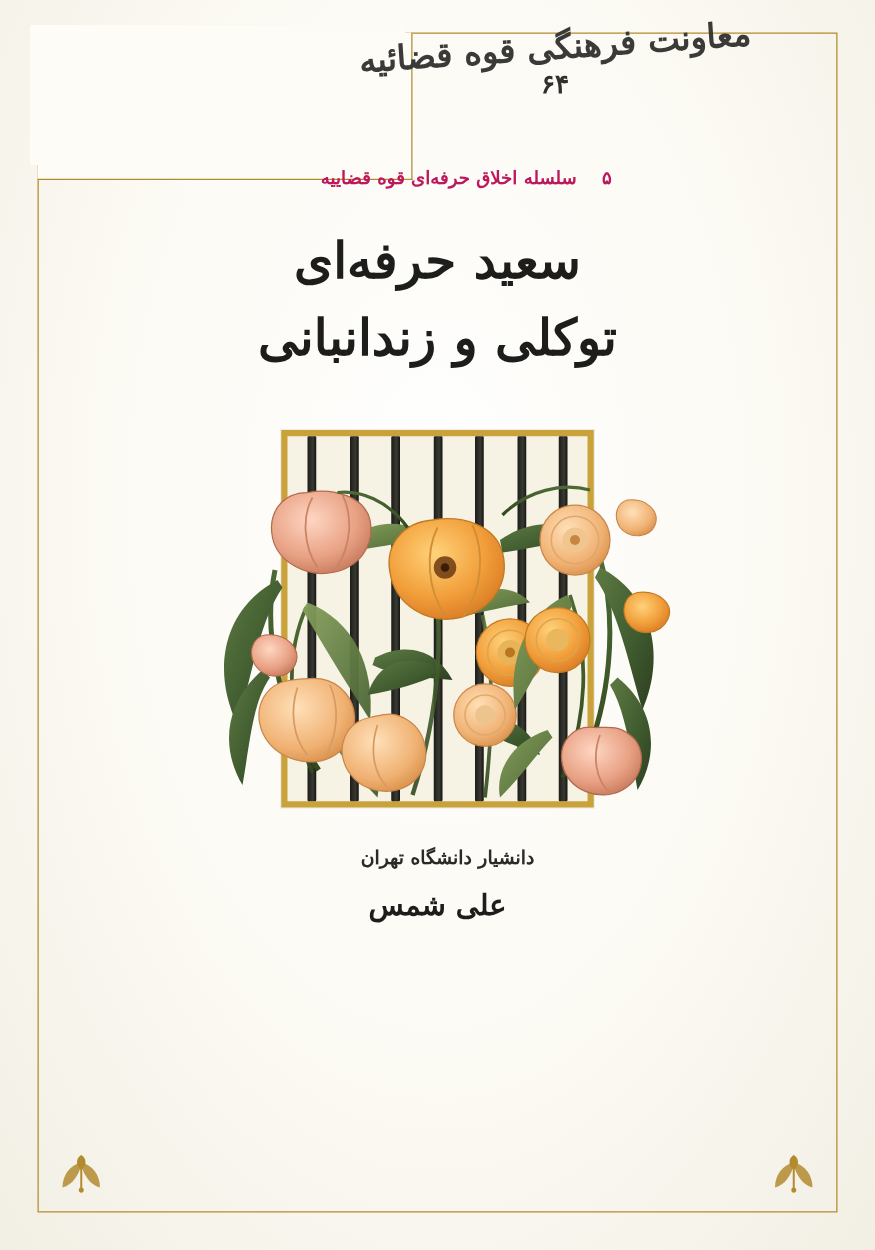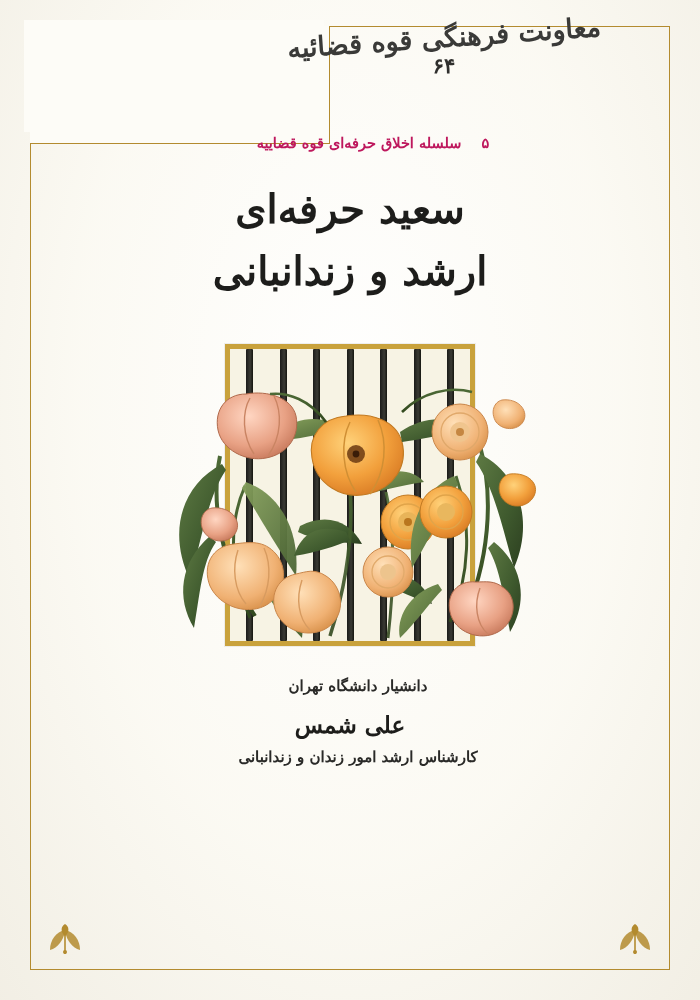--- a/index.html
+++ b/index.html
@@ -227,21 +227,21 @@
   </div>
 
   <div class="series-band">
     <span>۵</span>
     <span class="sep"></span>
     <span>سلسله اخلاق حرفه‌ای قوه قضاییه</span>
   </div>
 
   <div class="title-block">
     <div class="title-line">سعید حرفه‌ای</div>
-    <div class="title-line">ارشد و زندانبانی</div>
+    <div class="title-line">توکلی و زندانبانی</div>
   </div>
 
   <div class="art">
 
     <div class="art-frame">
       <div class="bars">
         <div class="bar"></div>
         <div class="bar"></div>
         <div class="bar"></div>
         <div class="bar"></div>
@@ -381,21 +381,20 @@
         <path d="M176 86 C 160 64, 138 56, 120 58" stroke="url(#gStem)" stroke-width="2.6" fill="none"></path>
         <path d="M252 76 C 272 56, 300 50, 322 56" stroke="url(#gStem)" stroke-width="2.6" fill="none"></path>
       </g>
     </svg>
   </div>
 
   <div class="authors">
     <div class="author-affil">دانشیار دانشگاه تهران</div>
     <div class="author-gap"></div>
     <div class="author-name">علی شمس</div>
-    <div class="author-affil">کارشناس ارشد امور زندان و زندانبانی</div>
   </div>
 
   <div class="ornament left">
     <svg viewBox="0 0 42 36">
       <path d="M21 34 C 21 24, 21 16, 21 8" stroke="currentColor" stroke-width="1.6" fill="none"></path>
       <path d="M21 10 C 12 12, 6 20, 6 30 C 14 28, 19 20, 21 12 Z" fill="currentColor" opacity="0.85"></path>
       <path d="M21 10 C 30 12, 36 20, 36 30 C 28 28, 23 20, 21 12 Z" fill="currentColor" opacity="0.85"></path>
       <path d="M21 4 C 17 6, 16 12, 21 16 C 26 12, 25 6, 21 4 Z" fill="currentColor"></path>
       <circle cx="21" cy="32" r="2" fill="currentColor"></circle>
     </svg>

